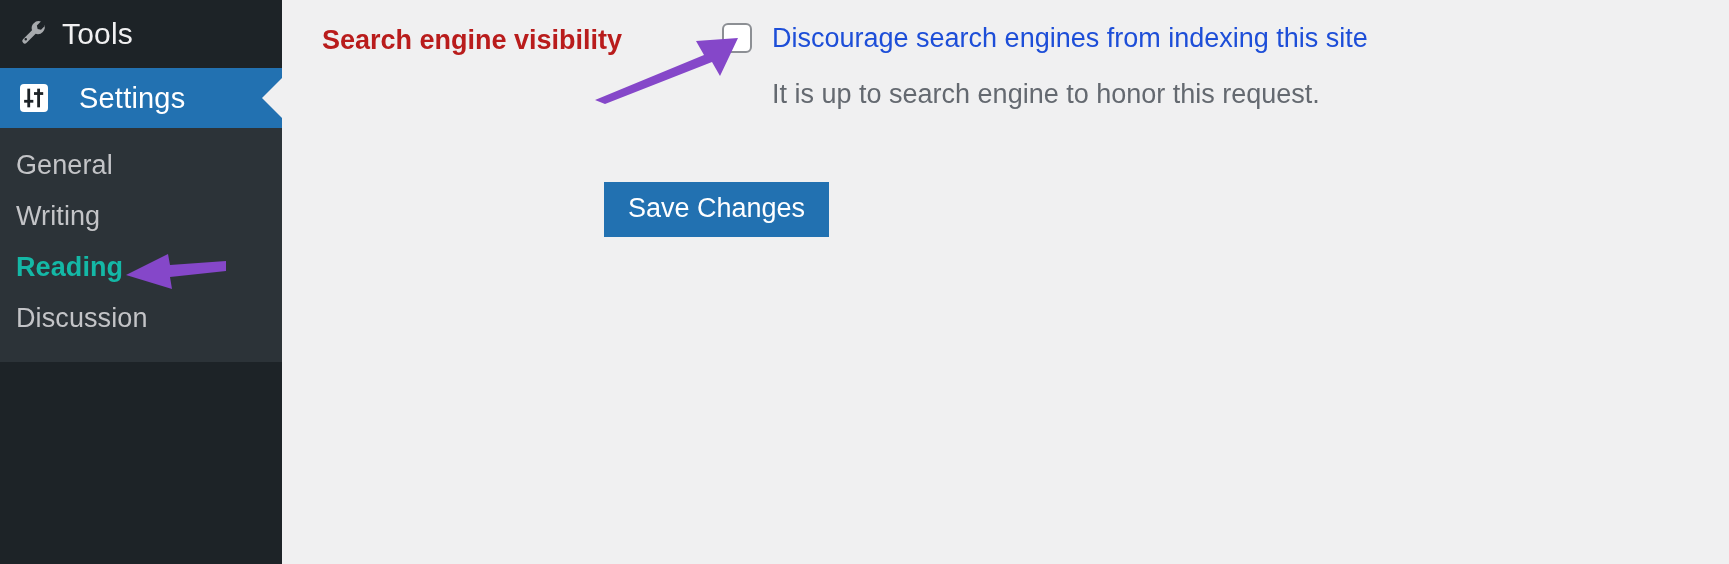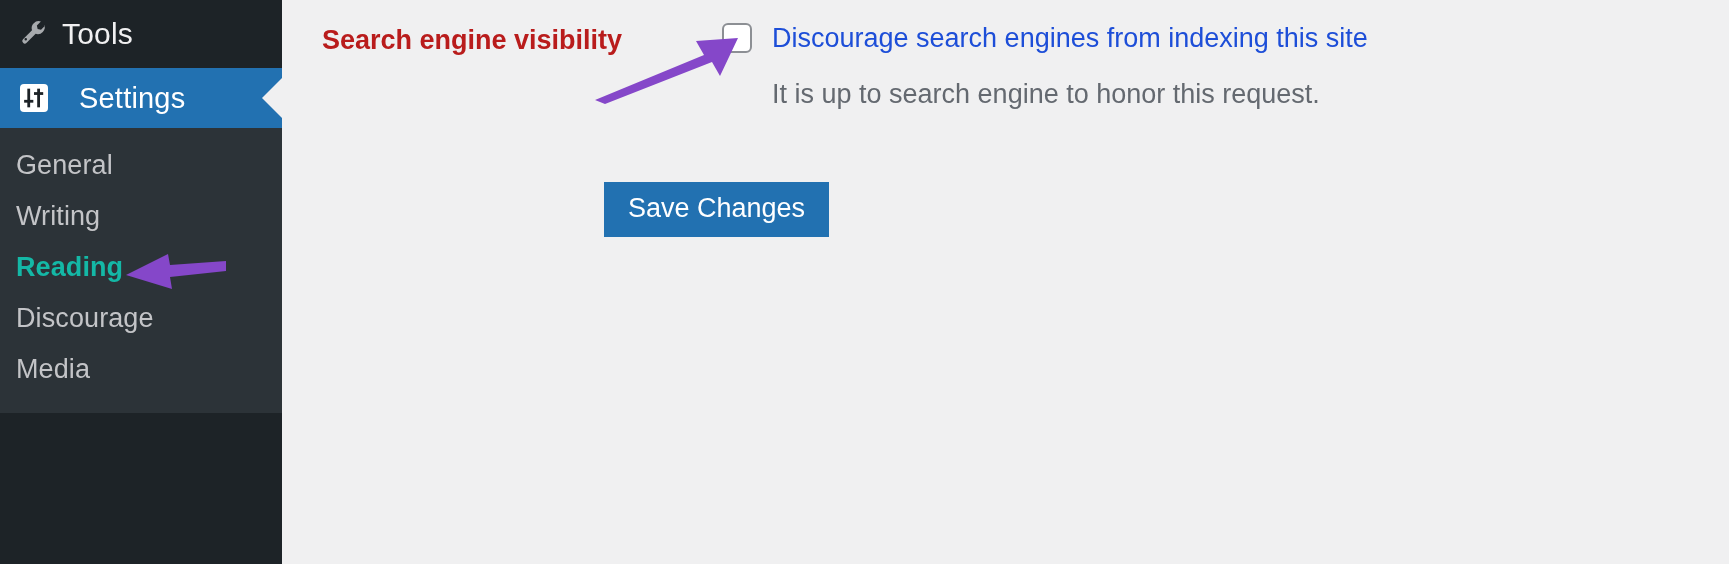--- a/index.html
+++ b/index.html
@@ -253,24 +253,21 @@
       <div class="submenu-item">
         <span class="sub-label">General</span>
       </div>
       <div class="submenu-item">
         <span class="sub-label">Writing</span>
       </div>
       <div class="submenu-item current">
         <span class="sub-label">Reading</span>
       </div>
       <div class="submenu-item">
-        <span class="sub-label">Discourage</span>
-      </div>
-      <div class="submenu-item">
-        <span class="sub-label">Media</span>
+        <span class="sub-label">Discussion</span>
       </div>
     </div>
 
   </div>
 
   <div class="content">
 
     <div class="form-row">
 
       <div class="row-title">Search engine visibility</div>

